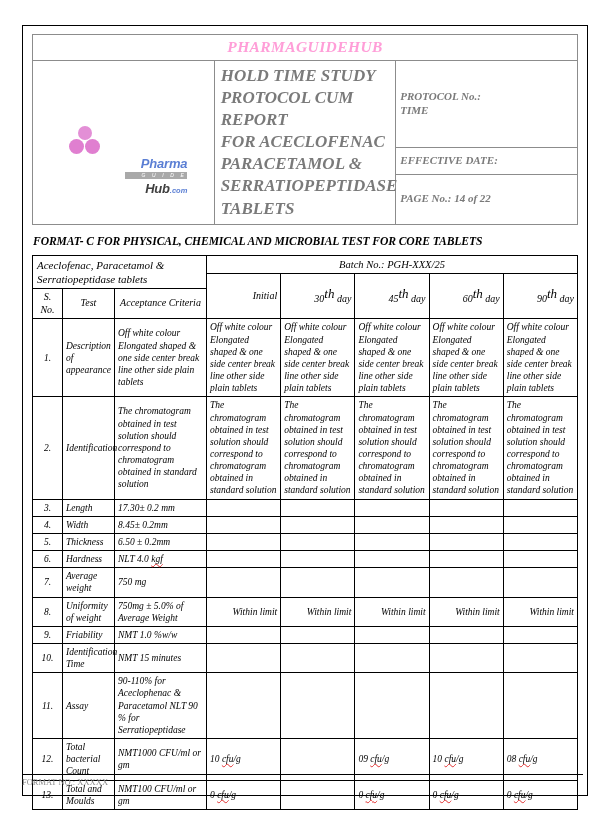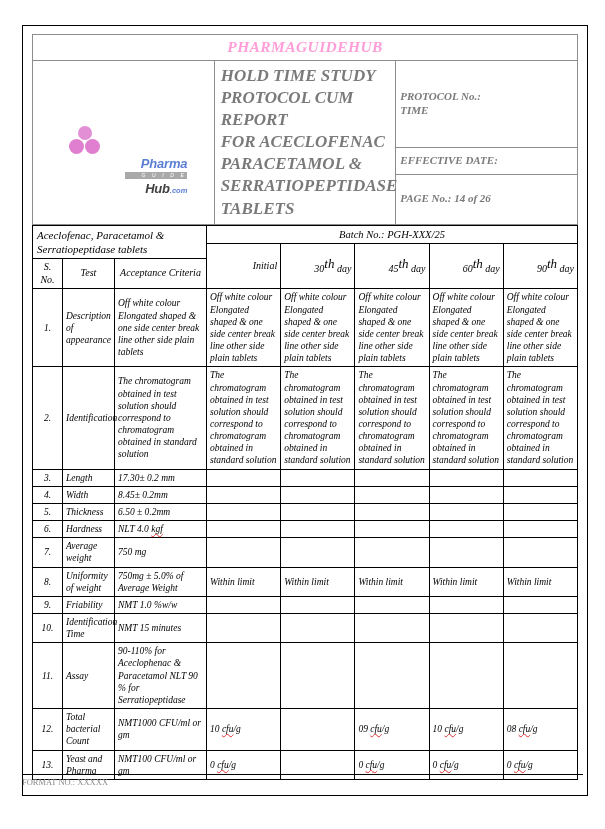--- a/index.html
+++ b/index.html
@@ -151,21 +151,21 @@
     text-align: center;
     font-size: 10px;
     line-height: 1.25;
   }
   .dayhead {
     text-align: right;
     font-weight: bold;
     font-size: 10px;
   }
   .dayhead sup { font-size: 13px; }
-  td.ctr { text-align: left; }
+  td.ctr { text-align: right; }
   td.sn { text-align: center; width: 30px; }
   .spell {
     text-decoration: underline wavy #e03030;
     text-decoration-skip-ink: none;
   }
   .ft {
     position: absolute;
     left: 22px;
     top: 774px;
     width: 561px;
@@ -217,26 +217,27 @@
         <span>TIME</span>
       </td>
     </tr>
     <tr>
       <td class="metacell tall">
         <span>EFFECTIVE DATE:</span>
       </td>
     </tr>
     <tr>
       <td class="metacell">
-        <span>PAGE No.: 14 of  26</span>
+        <span>PAGE No.: 14 of  22</span>
       </td>
     </tr>
   </tbody>
     </table>
 
+  <div class="formatline">FORMAT- C FOR PHYSICAL, CHEMICAL AND MICROBIAL TEST FOR CORE TABLETS</div>
 
   <table class="main">
     <colgroup>
       <col style="width:30px">
         <col style="width:52px">
         <col style="width:92px">
       <col>
         <col>
         <col>
         <col>
@@ -376,21 +377,21 @@
           <td>Total bacterial Count</td>
           <td>NMT1000 CFU/ml or gm</td>
           <td>10 <span class="spell">cfu</span>/g</td>
           <td></td>
           <td>09 <span class="spell">cfu</span>/g</td>
           <td>10 <span class="spell">cfu</span>/g</td>
           <td>08 <span class="spell">cfu</span>/g</td>
         </tr>
         <tr>
           <td class="sn">13.</td>
-          <td>Yeast and Pharma</td>
+          <td>Total and Moulds</td>
           <td>NMT100 CFU/ml or gm</td>
           <td>0 <span class="spell">cfu</span>/g</td>
           <td></td>
           <td>0 <span class="spell">cfu</span>/g</td>
           <td>0 <span class="spell">cfu</span>/g</td>
           <td>0 <span class="spell">cfu</span>/g</td>
         </tr>
       </tbody>
   </table>
 

